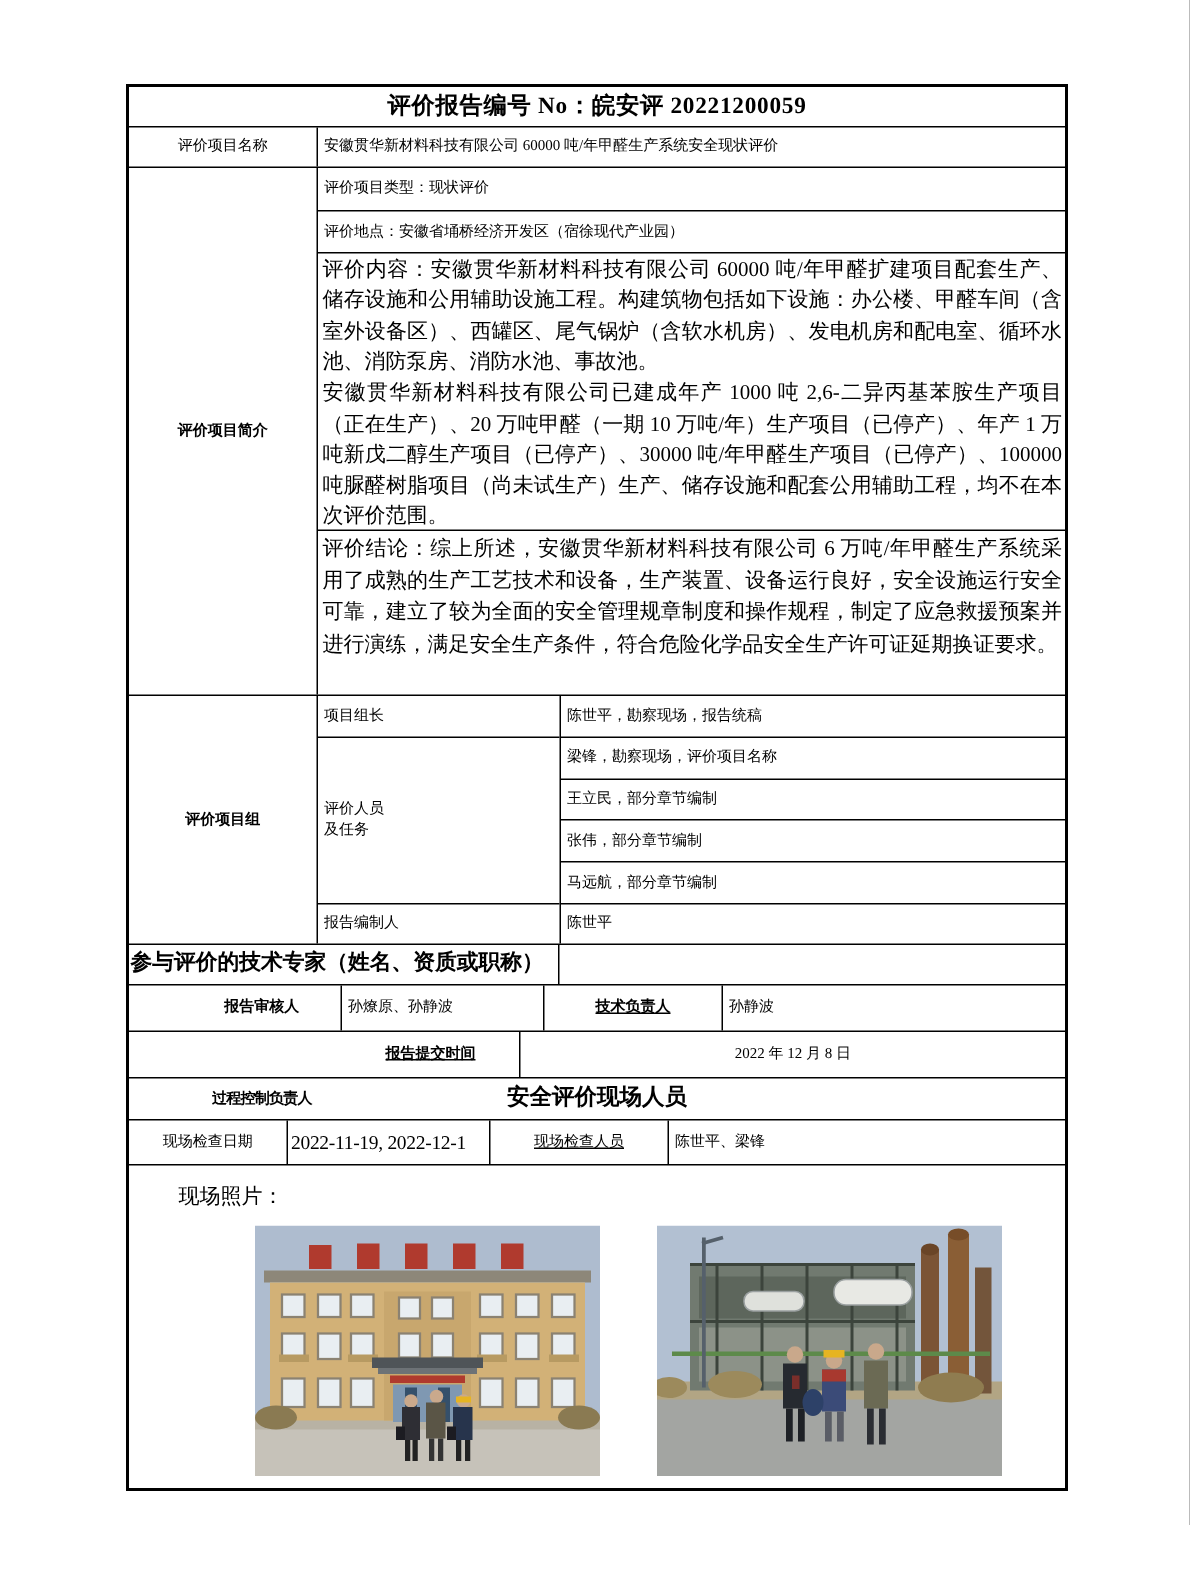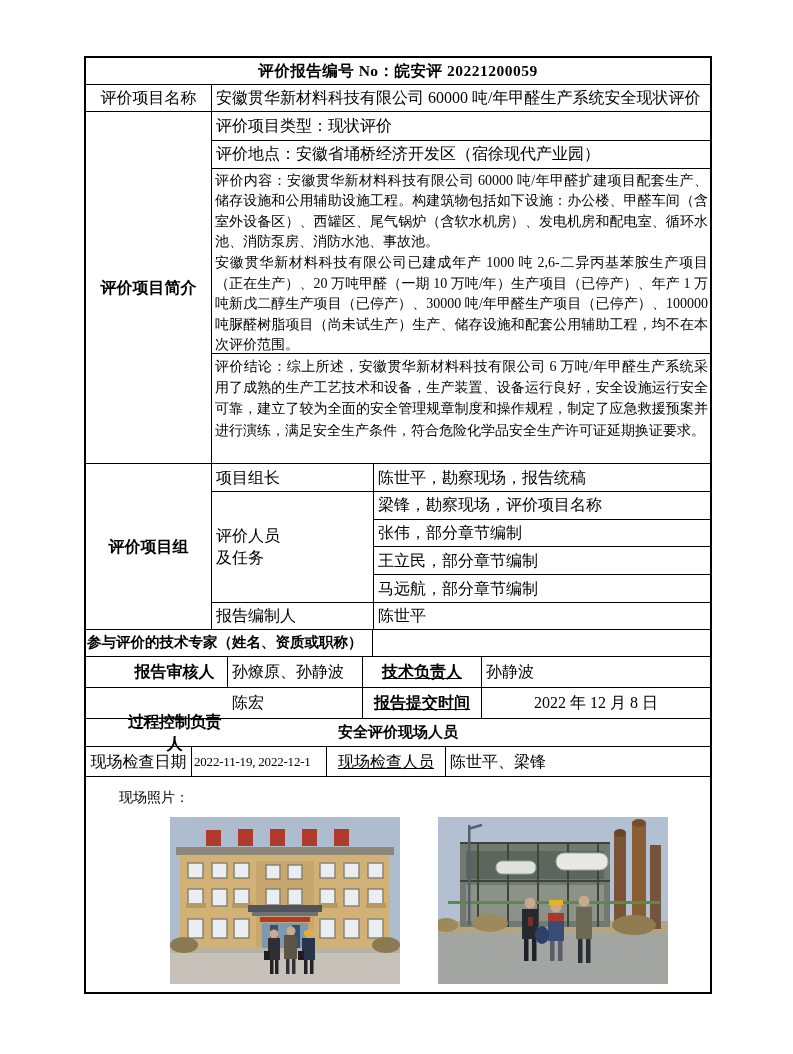--- a/index.html
+++ b/index.html
@@ -14,21 +14,21 @@
   .doc-table{
     position:absolute;left:84px;top:56px;
     width:628px;
     border:2px solid #000;
     box-sizing:border-box;
     display:flex;flex-direction:column;
     background:#fff;
   }
   .row{display:flex;flex-direction:row;border-bottom:1.5px solid #000;box-sizing:border-box;}
   .row:last-child{border-bottom:none;}
-  .cell{box-sizing:border-box;display:flex;align-items:center;font-size:16px;line-height:1.35;}
+  .cell{box-sizing:border-box;display:flex;align-items:center;font-size:10px;line-height:1.35;}
   .br{border-right:1.5px solid #000;}
   .bold{font-weight:bold;}
   .center{justify-content:center;text-align:center;}
   .pad{padding:1px 3px 1px 4px;}
   .flex1{flex:1;min-width:0;}
   .w126{width:126px;flex:0 0 126px;}
   .w161{width:161px;flex:0 0 161px;}
   .w106{width:106px;flex:0 0 106px;}
   .w135{width:135px;flex:0 0 135px;}
   .w119{width:119px;flex:0 0 119px;text-decoration:underline;}
@@ -108,24 +108,24 @@
           </div>
       </div>
       <div class="col flex1">
         <div class="subrow h28">
             <div class="cell flex1 pad">陈世平，勘察现场，报告统稿</div>
           </div>
         <div class="subrow h28">
             <div class="cell flex1 pad">梁锋，勘察现场，评价项目名称</div>
           </div>
         <div class="subrow h28">
+            <div class="cell flex1 pad">王立民，部分章节编制</div>
+          </div>
+        <div class="subrow h28">
             <div class="cell flex1 pad">张伟，部分章节编制</div>
-          </div>
-        <div class="subrow h28">
-            <div class="cell flex1 pad">王立民，部分章节编制</div>
           </div>
         <div class="subrow h28">
             <div class="cell flex1 pad">马远航，部分章节编制</div>
           </div>
         <div class="subrow h26">
             <div class="cell flex1 pad">陈世平</div>
           </div>
       </div>
     </div>
 
@@ -136,21 +136,20 @@
 
     <div class="row h31">
       <div class="cell w106 center bold br">报告审核人</div>
       <div class="cell w135 pad br">孙燎原、孙静波</div>
       <div class="cell w119 center bold br">技术负责人</div>
       <div class="cell flex1 pad">孙静波</div>
     </div>
 
     <div class="row h31">
       <div class="cell w106 center bold br" style="letter-spacing:-0.5px;margin-top:45px;">过程控制负责人</div>
-      <div class="cell w135 pad br">陈宏</div>
       <div class="cell w119 center bold br">报告提交时间</div>
       <div class="cell flex1 center">2022 年 12 月 8 日</div>
     </div>
 
     <div class="row h28">
       <div class="cell flex1 center bold" style="font-size:15px;">安全评价现场人员</div>
     </div>
 
     <div class="row h30">
       <div class="cell w106 center br">现场检查日期</div>

